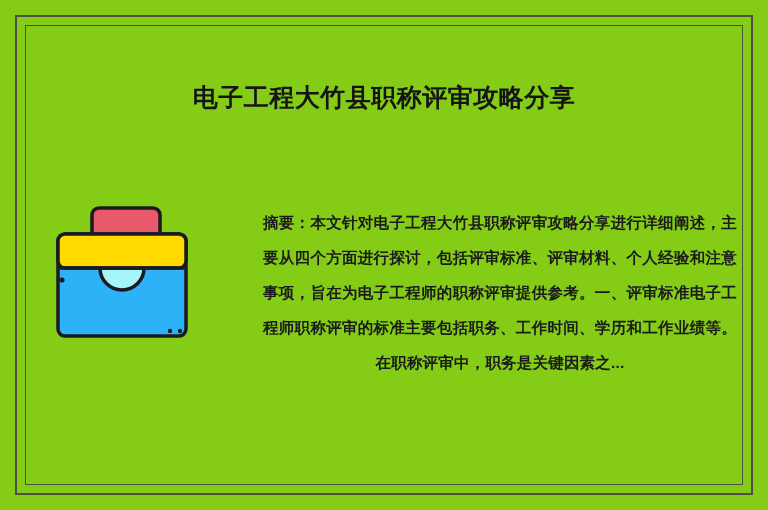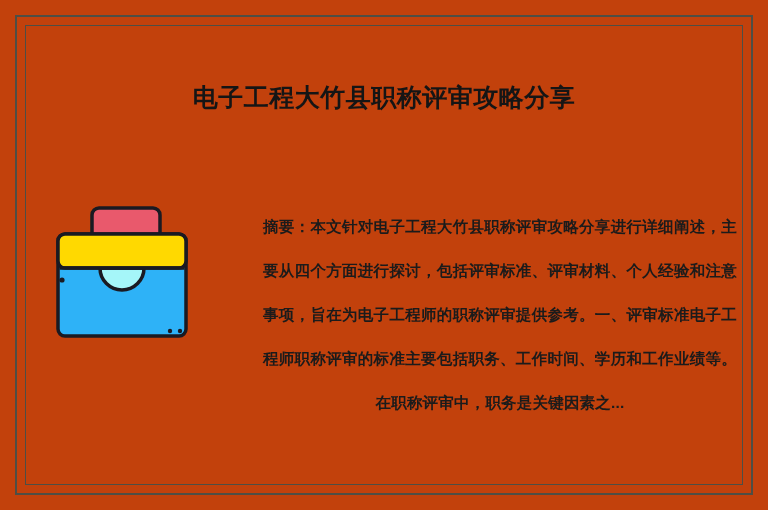--- a/index.html
+++ b/index.html
@@ -11,21 +11,21 @@
     height: 510px;
     background: #fbfaf5;
     font-family: "Liberation Sans", "DejaVu Sans", sans-serif;
     overflow: hidden;
   }
 
   .page {
     position: relative;
     width: 768px;
     height: 510px;
-    background: #c2410c;
+    background: #84cc16;
   }
 
   
   .frame-outer {
     position: absolute;
     left: 15px;
     top: 15px;
     width: 738px;
     height: 480px;
     border: 2px solid #4e4e45;
@@ -68,21 +68,21 @@
   }
 
   
   .abstract {
     position: absolute;
     left: 263px;
     top: 205px;
     width: 474px;
     font-size: 15.5px;
     font-weight: bold;
-    line-height: 44px;
+    line-height: 35px;
     color: #1b1b1b;
     text-align: justify;
     text-align-last: center;
     letter-spacing: 0.2px;
   }
 </style>
 </head>
 <body>
 
 <div class="page">

